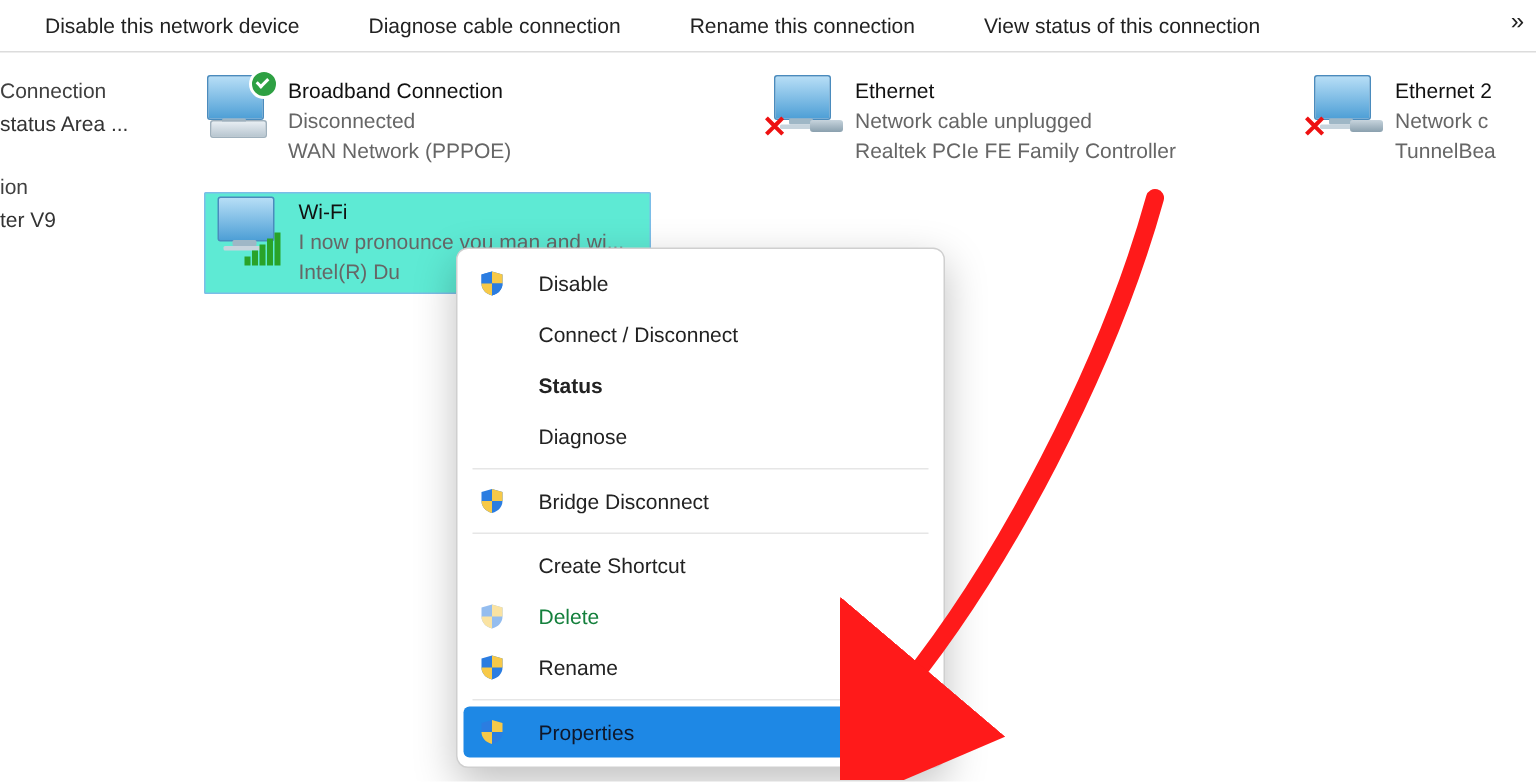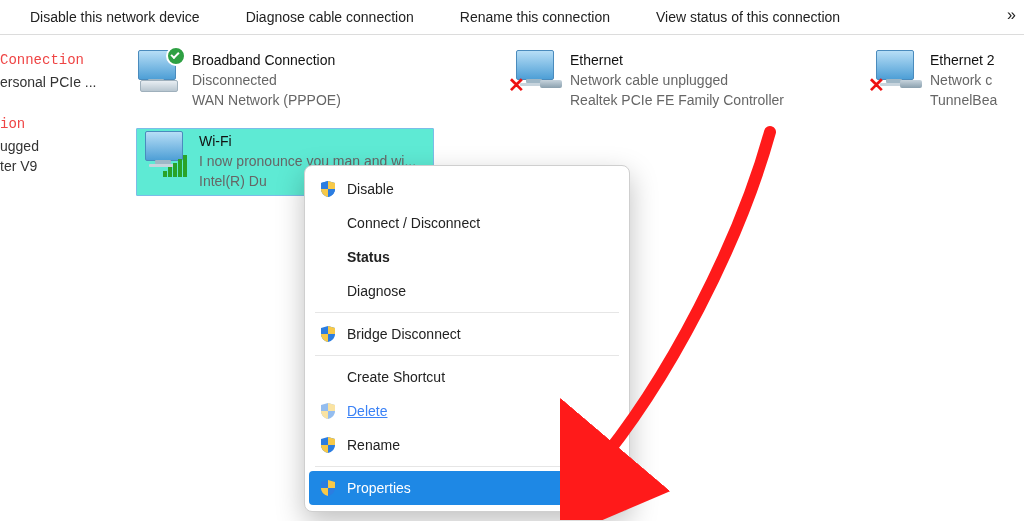--- a/index.html
+++ b/index.html
@@ -5,21 +5,21 @@
   html,body{margin:0;padding:0;font-family:"Segoe UI",Arial,sans-serif;font-size:14px;color:#222;background:#fff;overflow:hidden;}
   #stage{position:relative;width:1024px;height:521px;background:#fff;}
 
   
   .toolbar{position:absolute;left:0;right:0;top:0;height:34px;border-bottom:1px solid #dcdcdc;display:flex;align-items:center;padding-left:30px;color:#222;}
   .toolbar .tbtn{margin-right:46px;white-space:nowrap;cursor:default;}
   .toolbar .chev{position:absolute;right:8px;top:6px;font-size:16px;color:#222;}
 
   
   .side{position:absolute;left:0;top:44px;width:120px;color:#333;line-height:20px;}
-  .side .hdr{color:#ef4444;margin:6px 0 2px 0;font-family:Liberation Mono, monospace;}
+  .side .hdr{color:#404040;margin:6px 0 2px 0;}
   .side div{white-space:nowrap;}
 
   
   .tile{position:absolute;display:flex;align-items:flex-start;}
   .tile .ticon{width:56px;height:46px;position:relative;flex:0 0 56px;margin-right:4px;}
   .tile .ttext{display:flex;flex-direction:column;line-height:20px;}
   .tile .tname{color:#111;}
   .tile .tsub,.tile .tdev{color:#666;}
   .tile.sel{background:#5eead4;border:1px solid #7bbde8;padding:2px 4px 4px 2px;border-radius:1px;}
 
@@ -37,49 +37,48 @@
   .sig span:nth-child(2){height:10px;}
   .sig span:nth-child(3){height:14px;}
   .sig span:nth-child(4){height:18px;}
   .sig span:nth-child(5){height:22px;}
   .modem{position:absolute;left:8px;top:30px;width:36px;height:10px;background:linear-gradient(180deg,#e8eef3,#b8c6d0);border-radius:2px;border:1px solid #9fb0bc;}
 
   
   .ctx{position:absolute;left:304px;top:165px;width:316px;background:#fff;border:1px solid #cfcfcf;border-radius:8px;box-shadow:0 10px 28px rgba(0,0,0,.25);padding:6px 4px;}
   .ctx .mi{display:flex;align-items:center;height:34px;padding:0 12px 0 10px;border-radius:4px;cursor:default;}
   .ctx .mi .shield{width:18px;height:18px;margin-right:10px;flex:0 0 18px;}
-  .ctx .mi .lbl{flex:1;color:#222;}
+  .ctx .mi .lbl{flex:1;color:#222;margin-left:12px;}
   .ctx .mi.bold .lbl{font-weight:600;}
-  .ctx .mi.dis .lbl{color:#3b82f6;text-decoration:underline;}
+  .ctx .mi.dis .lbl{color:#15803d;}
   .ctx .mi.sel{background:#1e88e5;}
-  .ctx .mi.sel .lbl{color:#ffffff;}
+  .ctx .mi.sel .lbl{color:#0f172a;}
   .ctx hr{border:none;border-top:1px solid #e6e6e6;margin:4px 6px;}
   .shield svg{display:block;}
 
   
   .arrow{position:absolute;pointer-events:none;}
 </style>
 </head>
 <body>
 <div id="stage">
 
 <div class="toolbar">
   <span class="tbtn">Disable this network device</span>
   <span class="tbtn">Diagnose cable connection</span>
   <span class="tbtn">Rename this connection</span>
   <span class="tbtn">View status of this connection</span>
   <span class="chev">»</span>
 </div>
 
 <div class="side">
   <div class="hdr">Connection</div>
-  <div>ersonal PCIe ...</div>
+  <div>status Area ...</div>
   <div style="height:16px"></div>
   <div class="hdr">ion</div>
-  <div>ugged</div>
   <div>ter V9</div>
 </div>
 
 <div class="tile" style="left:132px;top:50px;width:340px;">
   <div class="ticon">
     <div class="mon"></div>
         <div class="stand"></div>
         <div class="base"></div>
     <div class="badge-ok"></div>
     <div class="modem"></div>

